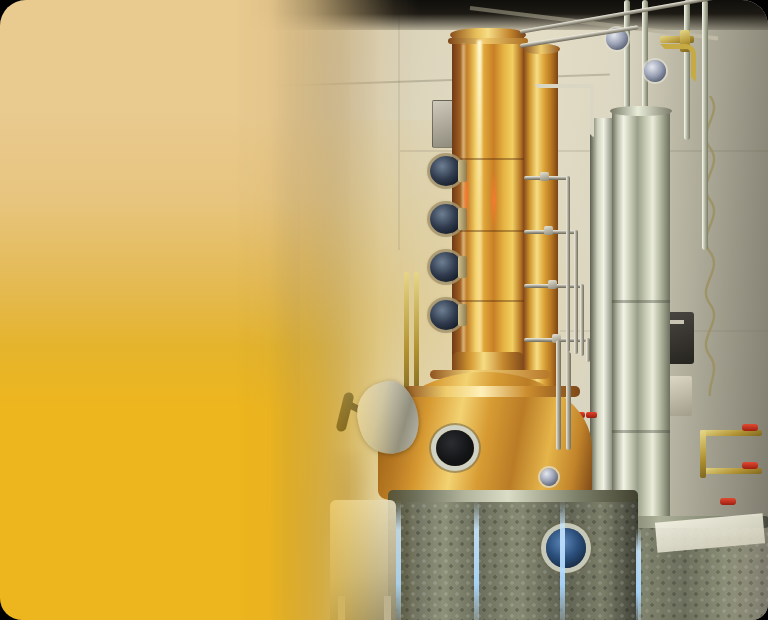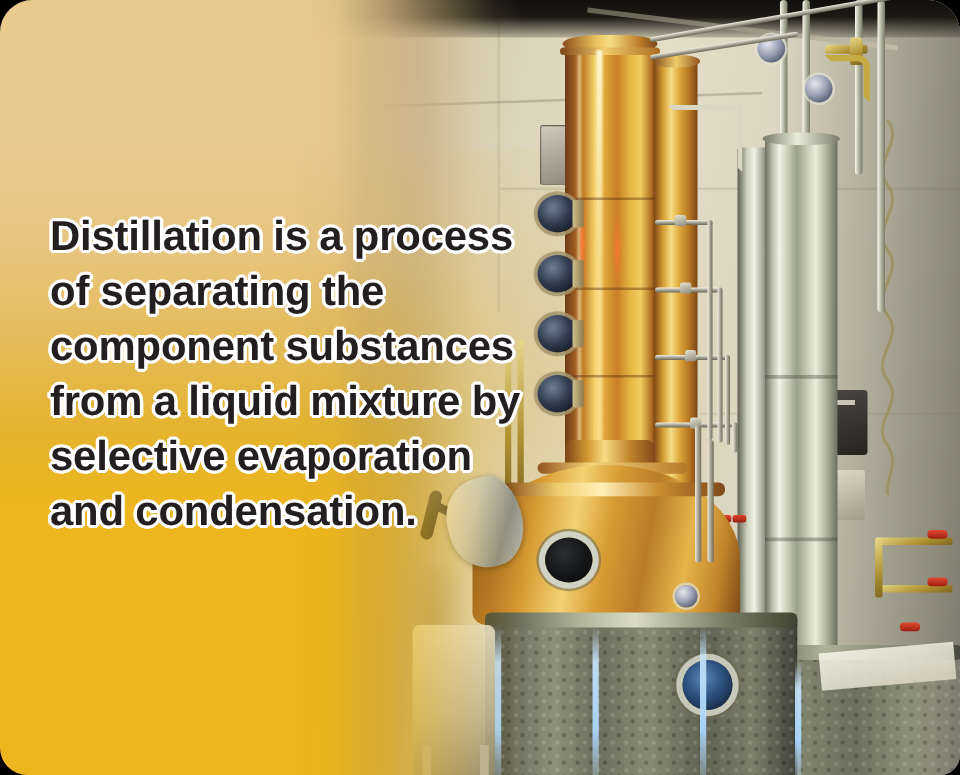--- a/index.html
+++ b/index.html
@@ -630,20 +630,14 @@
     <div class="person-blur"></div>
     <div class="chair"></div>
     <div class="chair-leg" style="left:338px; top:596px; height:24px;"></div>
     <div class="chair-leg" style="left:384px; top:596px; height:24px;"></div>
     <div class="paper"></div>
 
   </div>
 
   <div id="panel"></div>
 
-  <div id="caption">Distillation is a process
-of separating the
-component substances
-from a liquid mixture by
-selective evaporation
-and condensation.</div>
 
 </div>
 
 </body></html>

